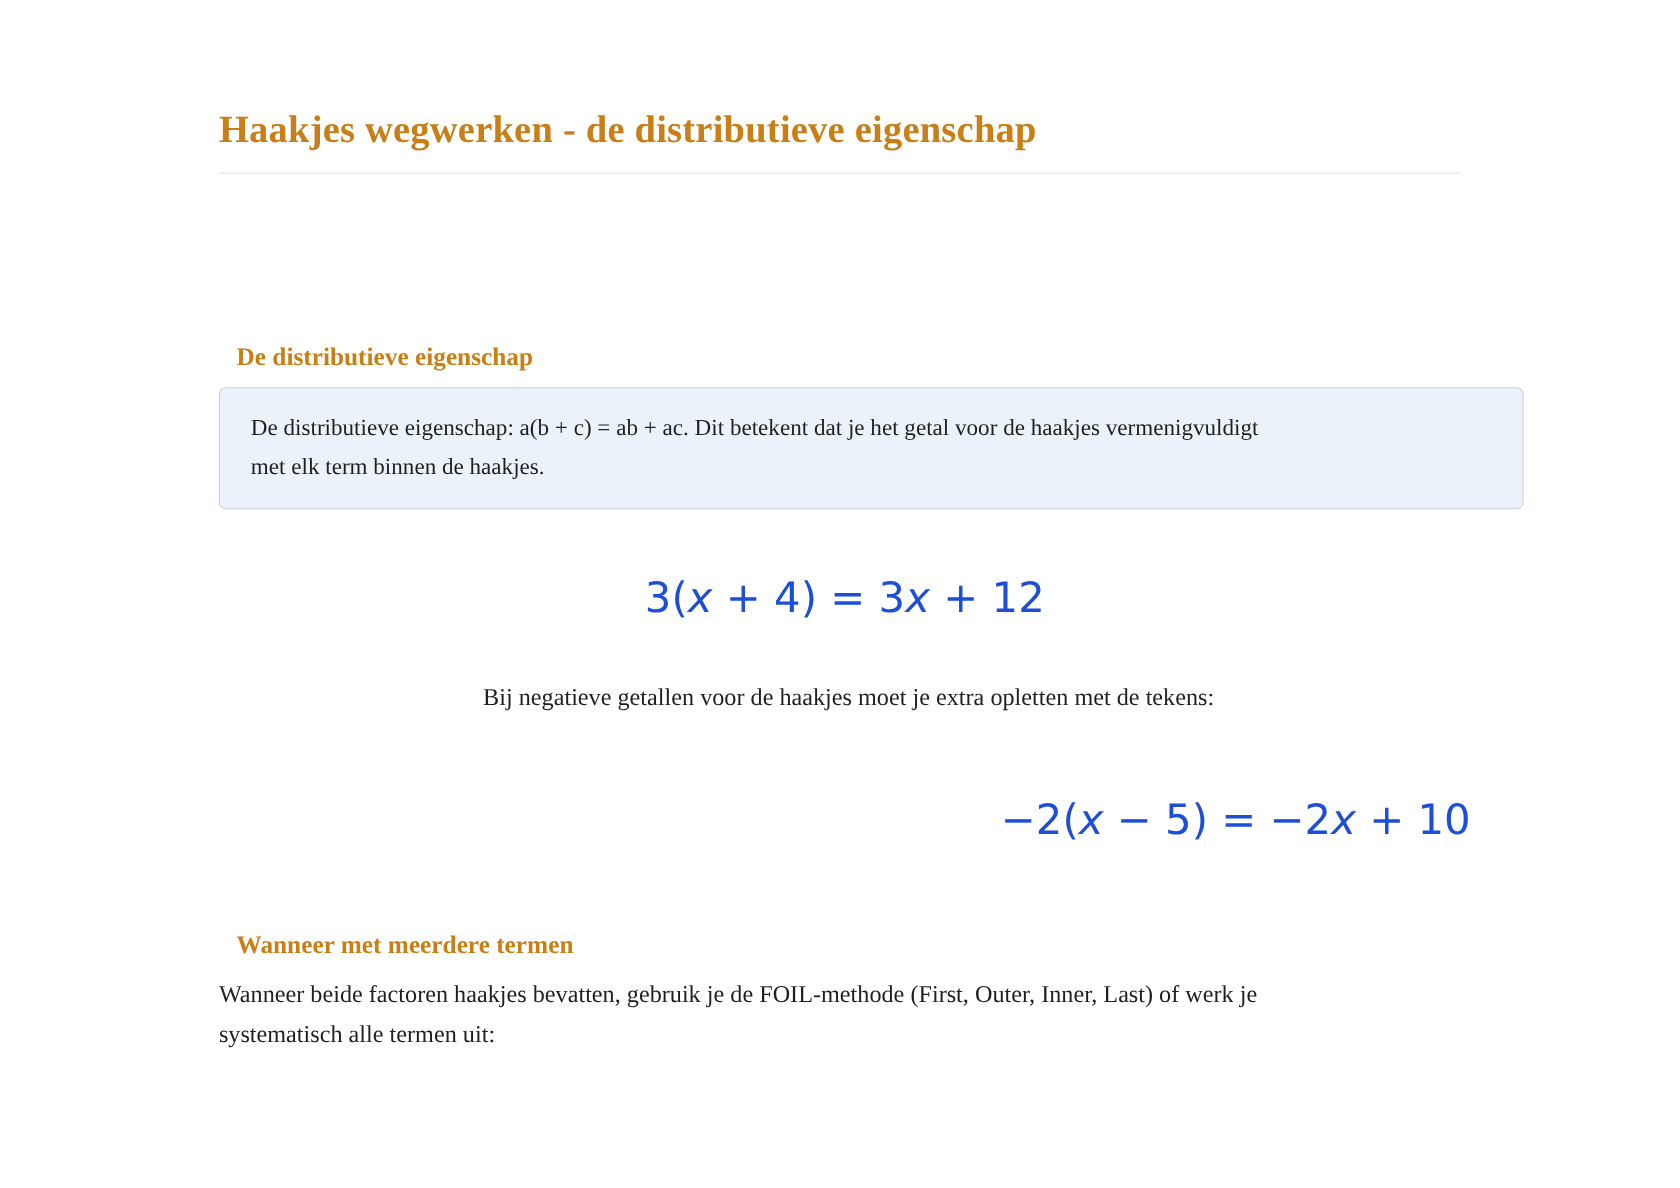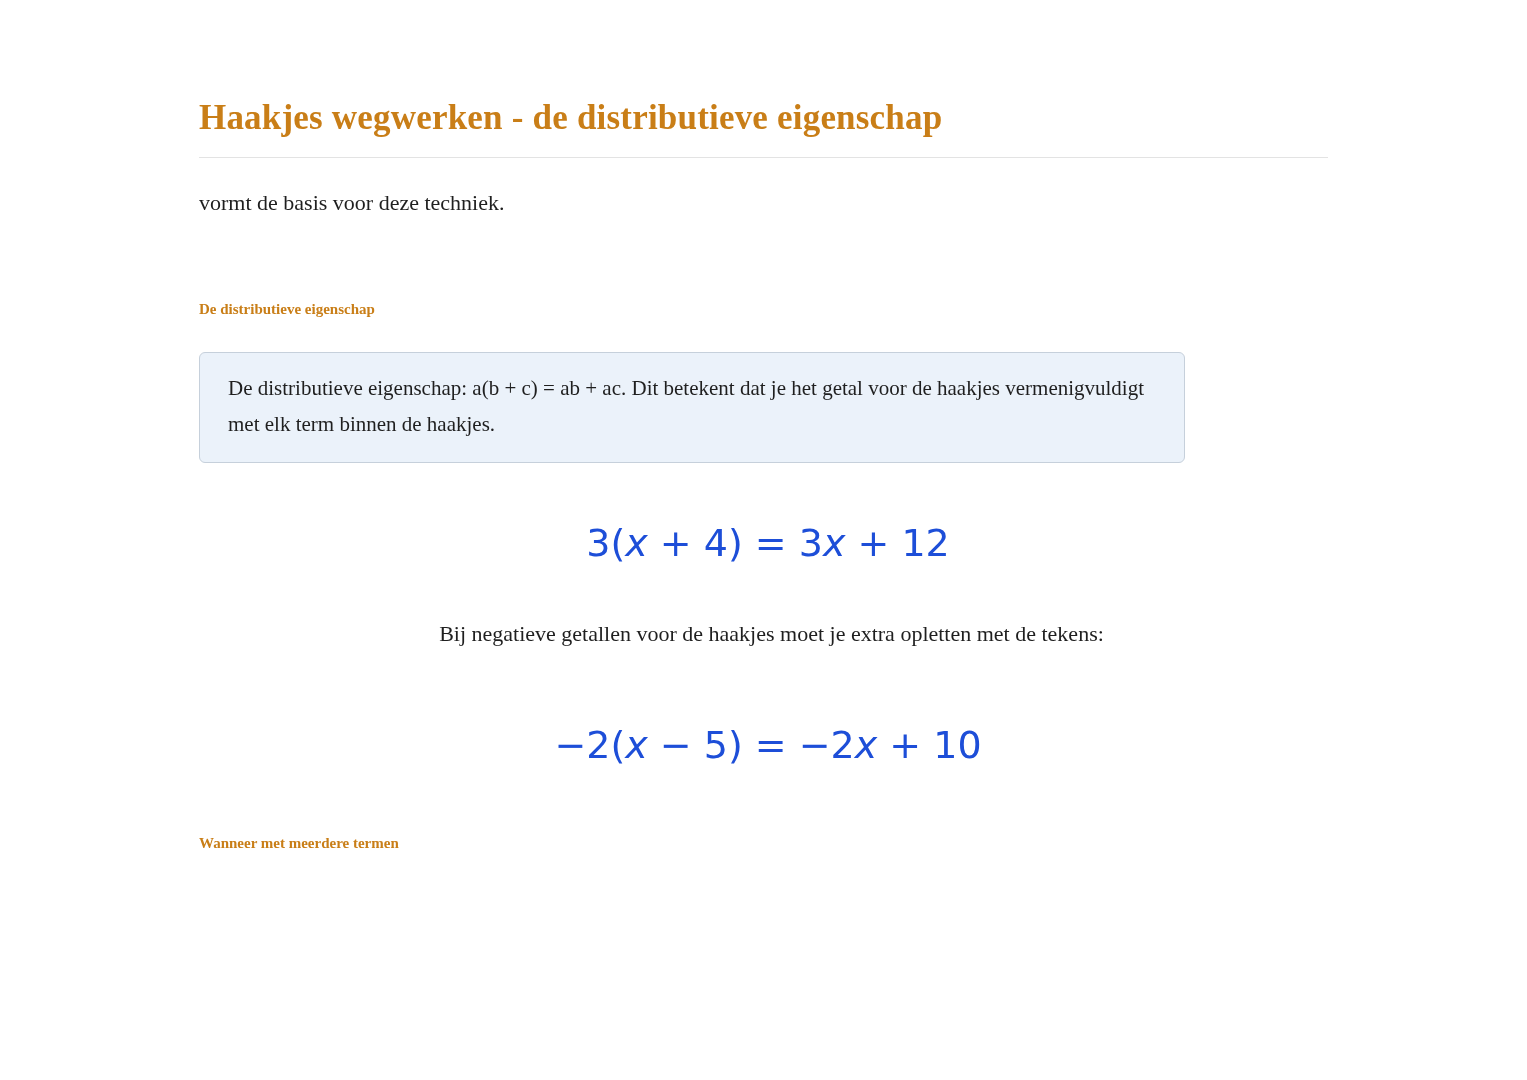--- a/index.html
+++ b/index.html
@@ -33,31 +33,31 @@
   .para {
     margin: 0;
     width: 1145px;
     font-size: 22px;
     line-height: 36px;
     color: #1f1f1f;
   }
   .line { display: block; white-space: nowrap; }
   .intro { top: 185px; }
   .sub {
-    margin: 0;
-    font-size: 15px;
+    margin: 16px;
+    font-size: 23px;
     line-height: 30px;
     font-weight: bold;
     color: #c97e17;
     white-space: nowrap;
   }
   .sub1 { top: 294px; }
   .callout {
     top: 352px;
-    width: 986px;
+    width: 1186px;
     height: 111px;
     box-sizing: border-box;
     background: #ebf2fa;
     border: 1px solid #c6d0db;
     border-radius: 6px;
     padding: 17px 28px 0 28px;
     font-size: 21px;
     line-height: 36px;
     color: #1f1f1f;
   }
@@ -66,48 +66,51 @@
     text-align: center;
     font-family: "DejaVu Sans", sans-serif;
     font-size: 38px;
     line-height: 46px;
     color: #1d4ed8;
     white-space: nowrap;
   }
   .formula i { font-style: italic; }
   .f1 { top: 520px; }
   .note { top: 616px; text-align: center; }
-  .f2 { top: 722px; }
+  .f2 { top: 722px; text-align: right; }
   .sub2 { top: 828px; }
   .outro { top: 886px; }
 </style>
 </head>
 <body>
 
 <div class="page">
 
   <h1 class="abs title">Haakjes wegwerken - de distributieve eigenschap</h1>
 
   <div class="abs rule"></div>
 
   <p class="abs para intro">
-    <span class="line">vormt de basis voor deze techniek.</span>
   </p>
 
   <h2 class="abs sub sub1">De distributieve eigenschap</h2>
 
   <div class="abs callout">
     <span class="line">De distributieve eigenschap: a(b + c) = ab + ac. Dit betekent dat je het getal voor de haakjes vermenigvuldigt</span>
     <span class="line">met elk term binnen de haakjes.</span>
   </div>
 
   <div class="abs formula f1">3(<i>x</i> + 4) = 3<i>x</i> + 12</div>
 
   <p class="abs para note">
     <span class="line">Bij negatieve getallen voor de haakjes moet je extra opletten met de tekens:</span>
   </p>
 
   <div class="abs formula f2">−2(<i>x</i> − 5) = −2<i>x</i> + 10</div>
 
   <h2 class="abs sub sub2">Wanneer met meerdere termen</h2>
 
+  <p class="abs para outro">
+    <span class="line">Wanneer beide factoren haakjes bevatten, gebruik je de FOIL-methode (First, Outer, Inner, Last) of werk je</span>
+    <span class="line">systematisch alle termen uit:</span>
+  </p>
 
 </div>
 
 </body></html>

